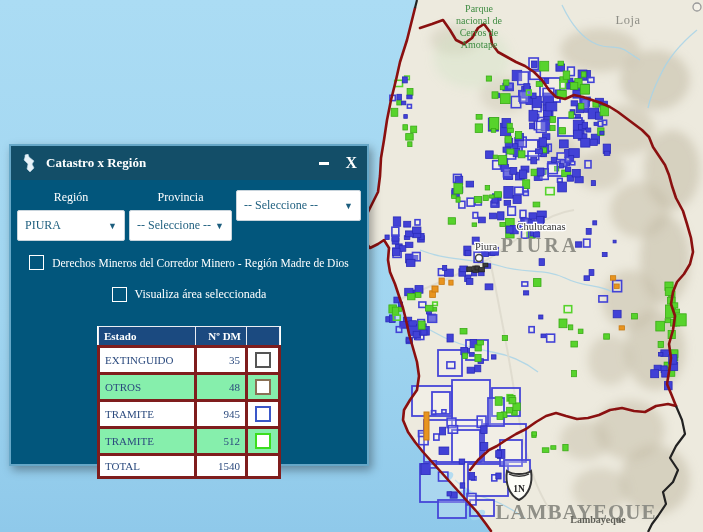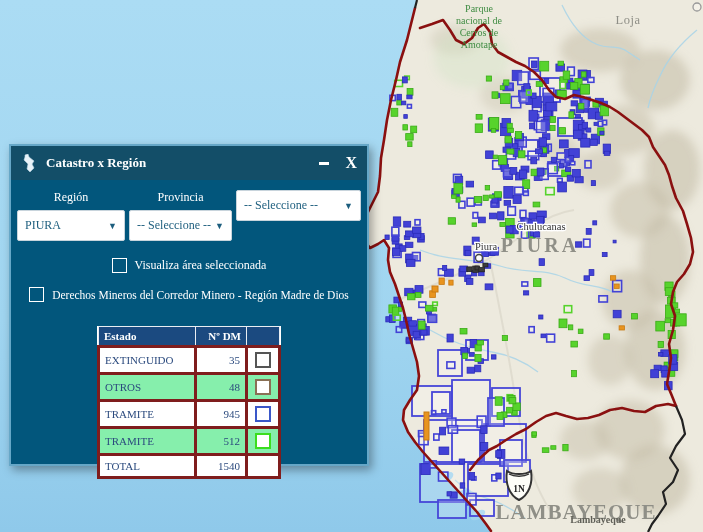--- a/index.html
+++ b/index.html
@@ -655,27 +655,27 @@
           </div>
         </div>
         <div class="field f2">
           <div class="combo">
             <span class="combo-value">-- Seleccione --</span>
             <span class="combo-caret">▼</span>
           </div>
         </div>
       </div>
 
+      <div class="cb-row cb-row1">
+        <span class="cb-box"></span>
+        <span>Derechos Mineros del Corredor Minero - Región Madre de Dios</span>
+      </div>
       <div class="cb-row cb-row2">
         <span class="cb-box"></span>
         <span>Visualiza área seleccionada</span>
-      </div>
-      <div class="cb-row cb-row1">
-        <span class="cb-box"></span>
-        <span>Derechos Mineros del Corredor Minero - Región Madre de Dios</span>
       </div>
 
       <div class="tbl-wrap">
         <table class="legend">
           <thead>
             <tr>
               <th class="c-estado">Estado</th>
               <th class="c-dm num">Nº DM</th>
               <th class="c-box"></th>
             </tr>

